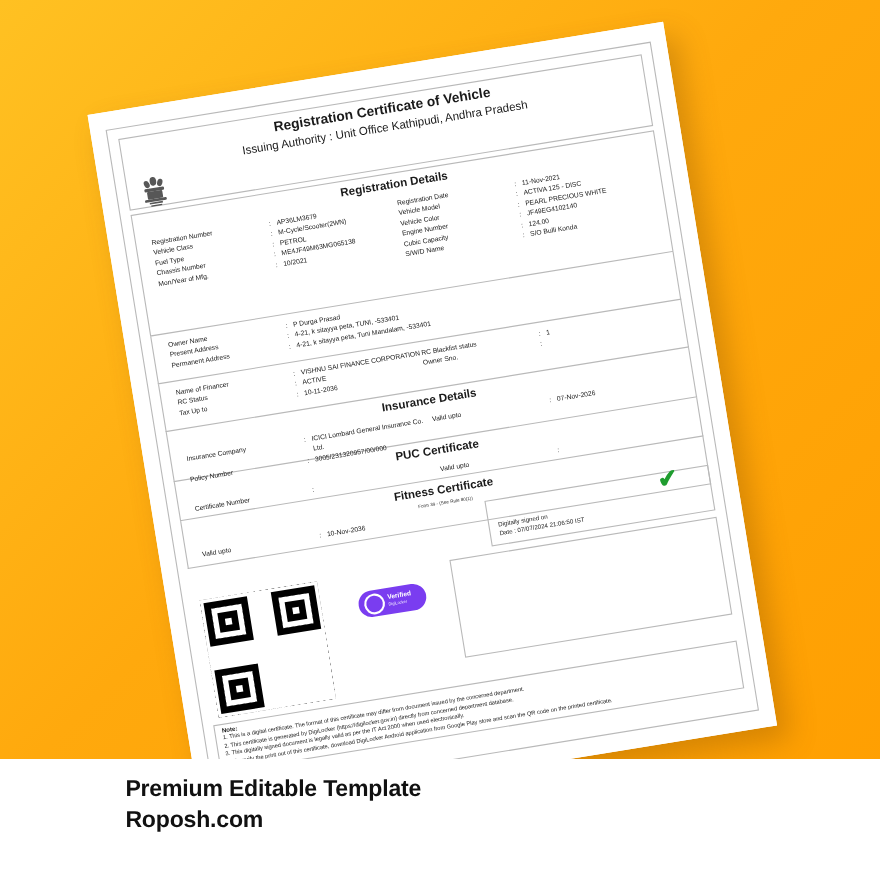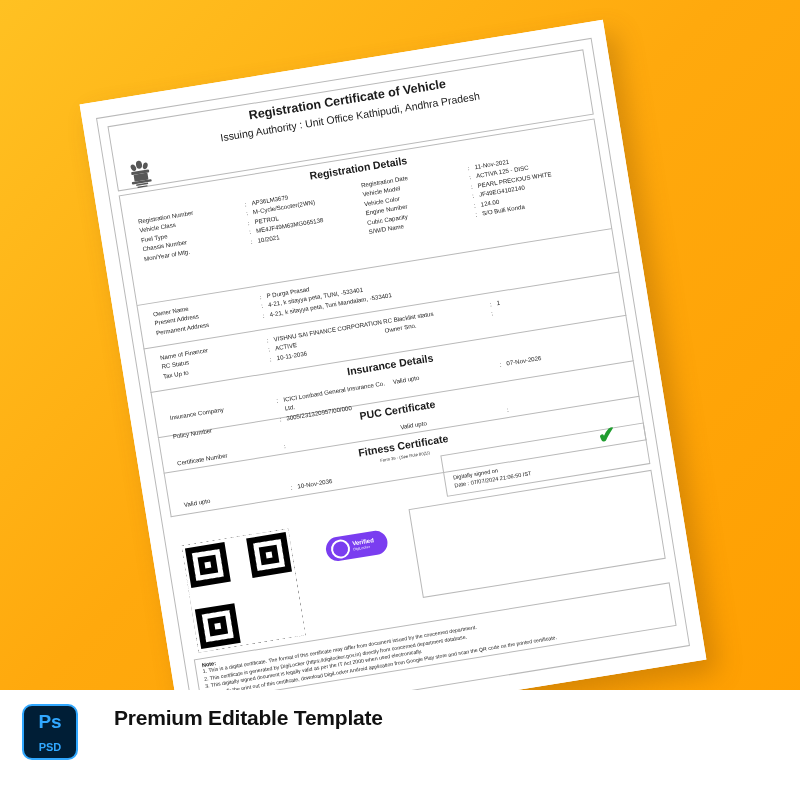--- a/index.html
+++ b/index.html
@@ -459,22 +459,19 @@
           <div class="tiny">2.  This certificate is generated by DigiLocker (https://digilocker.gov.in) directly from concerned department database.</div>
           <div class="tiny">3.  This digitally signed document is legally valid as per the IT Act 2000 when used electronically.</div>
           <div class="tiny">4.  To verify the print out of this certificate, download DigiLocker Android application from Google Play store and scan the QR code on the printed certificate.</div>
         </div>
       </div>
 
     </div>
   </div>
 
   <div id="footer-bar">
-    <div id="ps-badge">
-      <div class="ps-top">Ps</div>
-      <div class="ps-bot">PSD</div>
-    </div>
     <div id="footer-text">
       <div class="line1">Premium Editable Template</div>
+      <div class="line2">Roposh.com</div>
     </div>
   </div>
 
 </div>
 
 </body></html>

